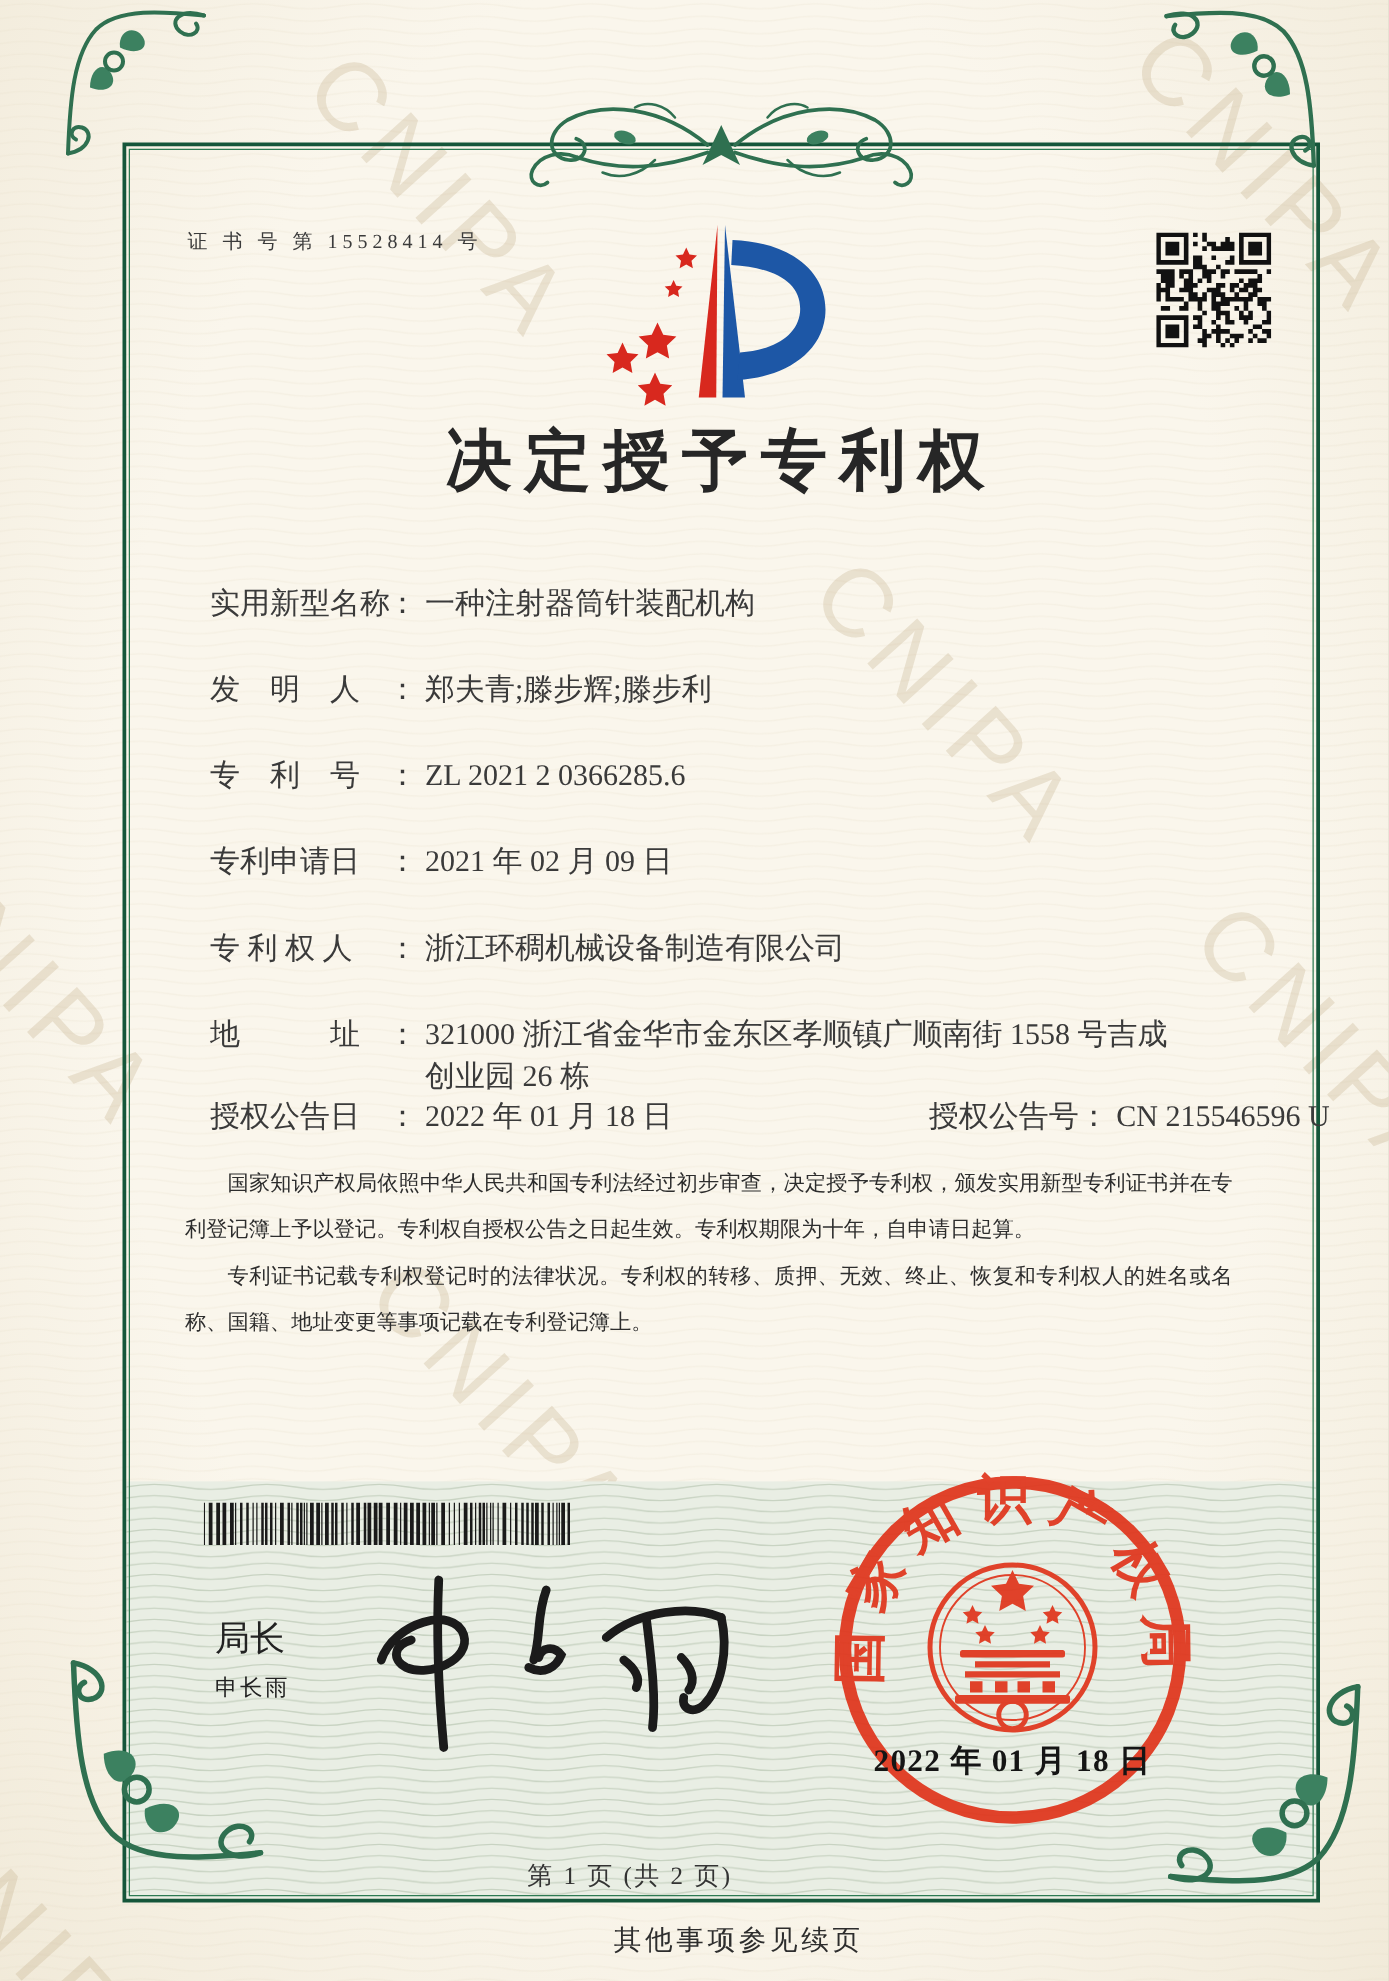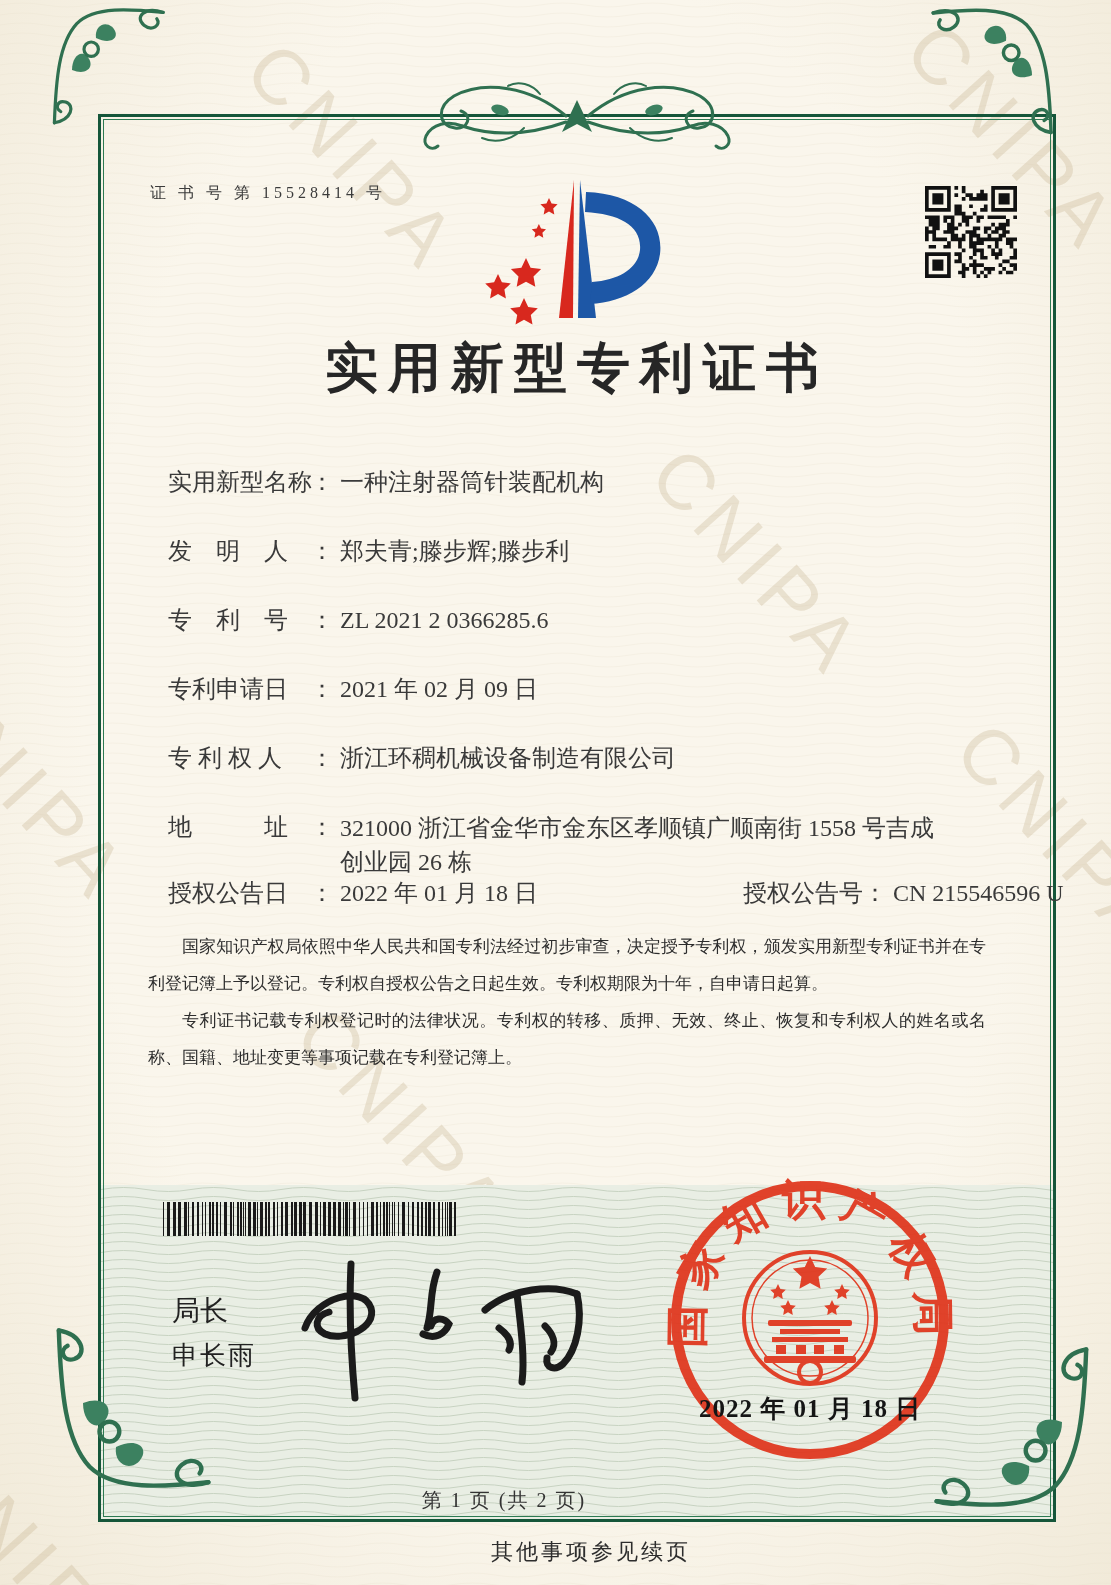--- a/index.html
+++ b/index.html
@@ -55,21 +55,21 @@
   .addr-value{display:inline-block;vertical-align:top;margin-left:6px;max-width:706px;white-space:normal;line-height:34px;}
   .grant2{position:absolute;left:575px;top:0;font-family:Liberation Serif, serif;}
   .legal{
     position:absolute;left:148px;top:928px;width:838px;
     font-size:17px;line-height:37px;color:#2d2d2d;text-align:justify;
   }
   .legal p{margin:0;text-indent:2em;}
   .barcode{position:absolute;left:163px;top:1202px;}
   .director-label{position:absolute;left:172px;top:1292px;font-size:28px;color:#222;
     font-family:Liberation Sans, sans-serif;}
-  .director-name{position:absolute;left:172px;top:1338px;font-size:26px;color:#222;
+  .director-name{position:absolute;left:172px;top:1338px;font-size:18px;color:#222;
     font-family:"Liberation Sans","DejaVu Sans",sans-serif;letter-spacing:2px;}
   .signature{position:absolute;left:285px;top:1250px;}
   .seal{position:absolute;left:662px;top:1172px;}
   .seal-date{
     position:absolute;left:695px;top:1392px;width:230px;text-align:center;
     font-size:25px;letter-spacing:1px;color:#151515;font-weight:600;
   }
   .page-info{
     position:absolute;left:98px;top:1487px;width:812px;text-align:center;
     font-size:20px;letter-spacing:2px;color:#333;
@@ -195,21 +195,21 @@
       <g fill="#1d57a6">
         <path d="M118,10 L116,148 L134,148 Z"></path>
         <path d="M124,22 C176,24 202,52 198,84 C194,114 164,132 128,134 L130,112 C158,110 176,98 178,80 C180,56 158,44 123,42 Z"></path>
       </g>
     </svg>
 
     <svg class="qr" id="qr" width="92" height="92">
         <path d="M29.44,0.00h3.68v3.68h-3.68zM36.80,0.00h3.68v3.68h-3.68zM36.80,3.68h3.68v3.68h-3.68zM55.20,3.68h3.68v3.68h-3.68zM29.44,7.36h3.68v3.68h-3.68zM40.48,7.36h3.68v3.68h-3.68zM44.16,7.36h3.68v3.68h-3.68zM51.52,7.36h3.68v3.68h-3.68zM55.20,7.36h3.68v3.68h-3.68zM58.88,7.36h3.68v3.68h-3.68zM36.80,11.04h3.68v3.68h-3.68zM44.16,11.04h3.68v3.68h-3.68zM47.84,11.04h3.68v3.68h-3.68zM51.52,11.04h3.68v3.68h-3.68zM55.20,11.04h3.68v3.68h-3.68zM58.88,11.04h3.68v3.68h-3.68zM29.44,18.40h3.68v3.68h-3.68zM33.12,18.40h3.68v3.68h-3.68zM44.16,18.40h3.68v3.68h-3.68zM58.88,18.40h3.68v3.68h-3.68zM29.44,22.08h3.68v3.68h-3.68zM33.12,22.08h3.68v3.68h-3.68zM55.20,22.08h3.68v3.68h-3.68zM58.88,22.08h3.68v3.68h-3.68zM29.44,25.76h3.68v3.68h-3.68zM33.12,25.76h3.68v3.68h-3.68zM36.80,25.76h3.68v3.68h-3.68zM47.84,25.76h3.68v3.68h-3.68zM0.00,29.44h3.68v3.68h-3.68zM3.68,29.44h3.68v3.68h-3.68zM7.36,29.44h3.68v3.68h-3.68zM11.04,29.44h3.68v3.68h-3.68zM18.40,29.44h3.68v3.68h-3.68zM22.08,29.44h3.68v3.68h-3.68zM25.76,29.44h3.68v3.68h-3.68zM36.80,29.44h3.68v3.68h-3.68zM40.48,29.44h3.68v3.68h-3.68zM44.16,29.44h3.68v3.68h-3.68zM51.52,29.44h3.68v3.68h-3.68zM55.20,29.44h3.68v3.68h-3.68zM62.56,29.44h3.68v3.68h-3.68zM66.24,29.44h3.68v3.68h-3.68zM69.92,29.44h3.68v3.68h-3.68zM73.60,29.44h3.68v3.68h-3.68zM77.28,29.44h3.68v3.68h-3.68zM88.32,29.44h3.68v3.68h-3.68zM3.68,33.12h3.68v3.68h-3.68zM7.36,33.12h3.68v3.68h-3.68zM11.04,33.12h3.68v3.68h-3.68zM18.40,33.12h3.68v3.68h-3.68zM25.76,33.12h3.68v3.68h-3.68zM36.80,33.12h3.68v3.68h-3.68zM40.48,33.12h3.68v3.68h-3.68zM51.52,33.12h3.68v3.68h-3.68zM80.96,33.12h3.68v3.68h-3.68zM3.68,36.80h3.68v3.68h-3.68zM7.36,36.80h3.68v3.68h-3.68zM11.04,36.80h3.68v3.68h-3.68zM22.08,36.80h3.68v3.68h-3.68zM25.76,36.80h3.68v3.68h-3.68zM33.12,36.80h3.68v3.68h-3.68zM40.48,36.80h3.68v3.68h-3.68zM66.24,36.80h3.68v3.68h-3.68zM73.60,36.80h3.68v3.68h-3.68zM77.28,36.80h3.68v3.68h-3.68zM80.96,36.80h3.68v3.68h-3.68zM0.00,40.48h3.68v3.68h-3.68zM7.36,40.48h3.68v3.68h-3.68zM11.04,40.48h3.68v3.68h-3.68zM22.08,40.48h3.68v3.68h-3.68zM25.76,40.48h3.68v3.68h-3.68zM29.44,40.48h3.68v3.68h-3.68zM47.84,40.48h3.68v3.68h-3.68zM51.52,40.48h3.68v3.68h-3.68zM58.88,40.48h3.68v3.68h-3.68zM62.56,40.48h3.68v3.68h-3.68zM69.92,40.48h3.68v3.68h-3.68zM73.60,40.48h3.68v3.68h-3.68zM77.28,40.48h3.68v3.68h-3.68zM0.00,44.16h3.68v3.68h-3.68zM3.68,44.16h3.68v3.68h-3.68zM7.36,44.16h3.68v3.68h-3.68zM18.40,44.16h3.68v3.68h-3.68zM22.08,44.16h3.68v3.68h-3.68zM25.76,44.16h3.68v3.68h-3.68zM40.48,44.16h3.68v3.68h-3.68zM44.16,44.16h3.68v3.68h-3.68zM47.84,44.16h3.68v3.68h-3.68zM58.88,44.16h3.68v3.68h-3.68zM66.24,44.16h3.68v3.68h-3.68zM69.92,44.16h3.68v3.68h-3.68zM77.28,44.16h3.68v3.68h-3.68zM80.96,44.16h3.68v3.68h-3.68zM0.00,47.84h3.68v3.68h-3.68zM7.36,47.84h3.68v3.68h-3.68zM25.76,47.84h3.68v3.68h-3.68zM29.44,47.84h3.68v3.68h-3.68zM36.80,47.84h3.68v3.68h-3.68zM44.16,47.84h3.68v3.68h-3.68zM47.84,47.84h3.68v3.68h-3.68zM51.52,47.84h3.68v3.68h-3.68zM62.56,47.84h3.68v3.68h-3.68zM73.60,47.84h3.68v3.68h-3.68zM77.28,47.84h3.68v3.68h-3.68zM0.00,51.52h3.68v3.68h-3.68zM7.36,51.52h3.68v3.68h-3.68zM11.04,51.52h3.68v3.68h-3.68zM14.72,51.52h3.68v3.68h-3.68zM18.40,51.52h3.68v3.68h-3.68zM25.76,51.52h3.68v3.68h-3.68zM29.44,51.52h3.68v3.68h-3.68zM33.12,51.52h3.68v3.68h-3.68zM36.80,51.52h3.68v3.68h-3.68zM44.16,51.52h3.68v3.68h-3.68zM51.52,51.52h3.68v3.68h-3.68zM55.20,51.52h3.68v3.68h-3.68zM58.88,51.52h3.68v3.68h-3.68zM62.56,51.52h3.68v3.68h-3.68zM66.24,51.52h3.68v3.68h-3.68zM69.92,51.52h3.68v3.68h-3.68zM73.60,51.52h3.68v3.68h-3.68zM80.96,51.52h3.68v3.68h-3.68zM84.64,51.52h3.68v3.68h-3.68zM88.32,51.52h3.68v3.68h-3.68zM22.08,55.20h3.68v3.68h-3.68zM33.12,55.20h3.68v3.68h-3.68zM44.16,55.20h3.68v3.68h-3.68zM47.84,55.20h3.68v3.68h-3.68zM51.52,55.20h3.68v3.68h-3.68zM55.20,55.20h3.68v3.68h-3.68zM69.92,55.20h3.68v3.68h-3.68zM80.96,55.20h3.68v3.68h-3.68zM84.64,55.20h3.68v3.68h-3.68zM3.68,58.88h3.68v3.68h-3.68zM7.36,58.88h3.68v3.68h-3.68zM18.40,58.88h3.68v3.68h-3.68zM22.08,58.88h3.68v3.68h-3.68zM33.12,58.88h3.68v3.68h-3.68zM44.16,58.88h3.68v3.68h-3.68zM47.84,58.88h3.68v3.68h-3.68zM62.56,58.88h3.68v3.68h-3.68zM69.92,58.88h3.68v3.68h-3.68zM84.64,58.88h3.68v3.68h-3.68zM36.80,62.56h3.68v3.68h-3.68zM47.84,62.56h3.68v3.68h-3.68zM51.52,62.56h3.68v3.68h-3.68zM55.20,62.56h3.68v3.68h-3.68zM66.24,62.56h3.68v3.68h-3.68zM73.60,62.56h3.68v3.68h-3.68zM88.32,62.56h3.68v3.68h-3.68zM29.44,66.24h3.68v3.68h-3.68zM33.12,66.24h3.68v3.68h-3.68zM47.84,66.24h3.68v3.68h-3.68zM55.20,66.24h3.68v3.68h-3.68zM66.24,66.24h3.68v3.68h-3.68zM69.92,66.24h3.68v3.68h-3.68zM73.60,66.24h3.68v3.68h-3.68zM88.32,66.24h3.68v3.68h-3.68zM33.12,69.92h3.68v3.68h-3.68zM44.16,69.92h3.68v3.68h-3.68zM55.20,69.92h3.68v3.68h-3.68zM58.88,69.92h3.68v3.68h-3.68zM69.92,69.92h3.68v3.68h-3.68zM84.64,69.92h3.68v3.68h-3.68zM88.32,69.92h3.68v3.68h-3.68zM29.44,73.60h3.68v3.68h-3.68zM33.12,73.60h3.68v3.68h-3.68zM47.84,73.60h3.68v3.68h-3.68zM77.28,73.60h3.68v3.68h-3.68zM80.96,73.60h3.68v3.68h-3.68zM36.80,77.28h3.68v3.68h-3.68zM44.16,77.28h3.68v3.68h-3.68zM47.84,77.28h3.68v3.68h-3.68zM51.52,77.28h3.68v3.68h-3.68zM55.20,77.28h3.68v3.68h-3.68zM73.60,77.28h3.68v3.68h-3.68zM84.64,77.28h3.68v3.68h-3.68zM88.32,77.28h3.68v3.68h-3.68zM36.80,80.96h3.68v3.68h-3.68zM40.48,80.96h3.68v3.68h-3.68zM47.84,80.96h3.68v3.68h-3.68zM58.88,80.96h3.68v3.68h-3.68zM62.56,80.96h3.68v3.68h-3.68zM66.24,80.96h3.68v3.68h-3.68zM77.28,80.96h3.68v3.68h-3.68zM88.32,80.96h3.68v3.68h-3.68zM33.12,84.64h3.68v3.68h-3.68zM36.80,84.64h3.68v3.68h-3.68zM47.84,84.64h3.68v3.68h-3.68zM55.20,84.64h3.68v3.68h-3.68zM62.56,84.64h3.68v3.68h-3.68zM73.60,84.64h3.68v3.68h-3.68zM80.96,84.64h3.68v3.68h-3.68zM84.64,84.64h3.68v3.68h-3.68zM36.80,88.32h3.68v3.68h-3.68zM51.52,88.32h3.68v3.68h-3.68zM58.88,88.32h3.68v3.68h-3.68zM0.00,0.00h25.76v25.76h-25.76zM3.68,3.68h18.40v18.40h-18.40zM7.36,7.36h11.04v11.04h-11.04zM66.24,0.00h25.76v25.76h-25.76zM69.92,3.68h18.40v18.40h-18.40zM73.60,7.36h11.04v11.04h-11.04zM0.00,66.24h25.76v25.76h-25.76zM3.68,69.92h18.40v18.40h-18.40zM7.36,73.60h11.04v11.04h-11.04z" fill="#111" fill-rule="evenodd"></path>
       </svg>
 
-    <div class="title">实用新型专利证书</div>
+    <div class="title">决定授予专利权</div>
 
     <div class="field-row" style="top:466px">
       <span class="field-label">实用新型名称</span><span>：</span><span class="field-value">一种注射器筒针装配机构</span>
     </div>
     <div class="field-row" style="top:535px">
       <span class="field-label">发　明　人</span><span>：</span><span class="field-value">郑夫青;滕步辉;滕步利</span>
     </div>
     <div class="field-row" style="top:604px">
       <span class="field-label">专　利　号</span><span>：</span><span class="field-value">ZL 2021 2 0366285.6</span>
     </div>

